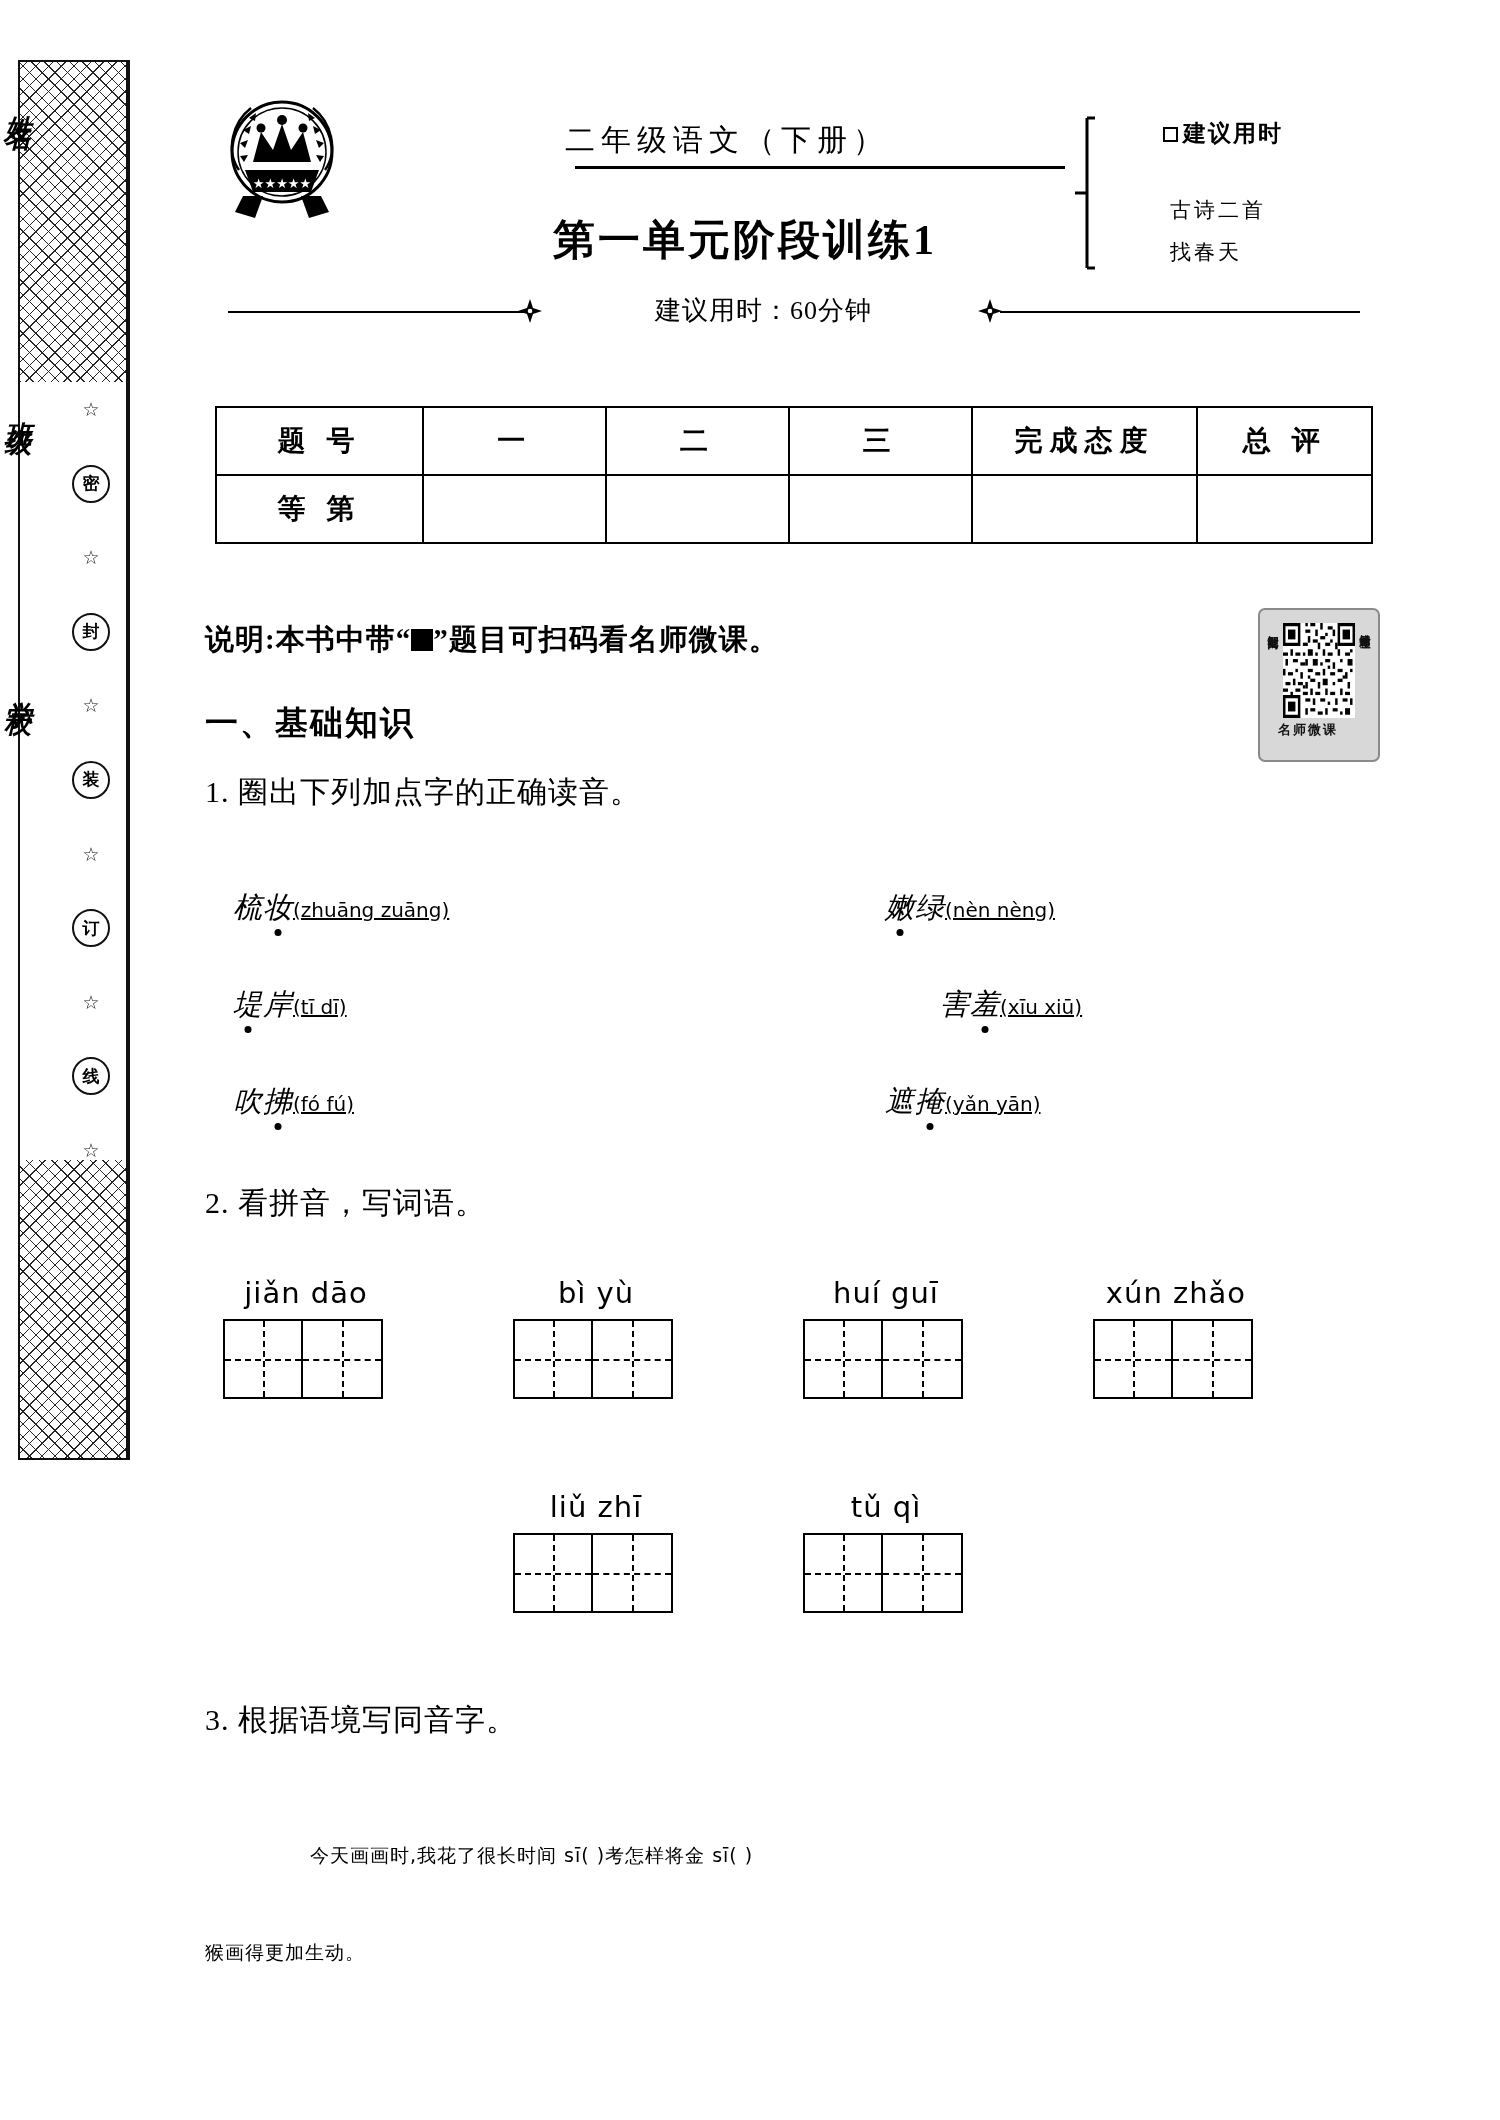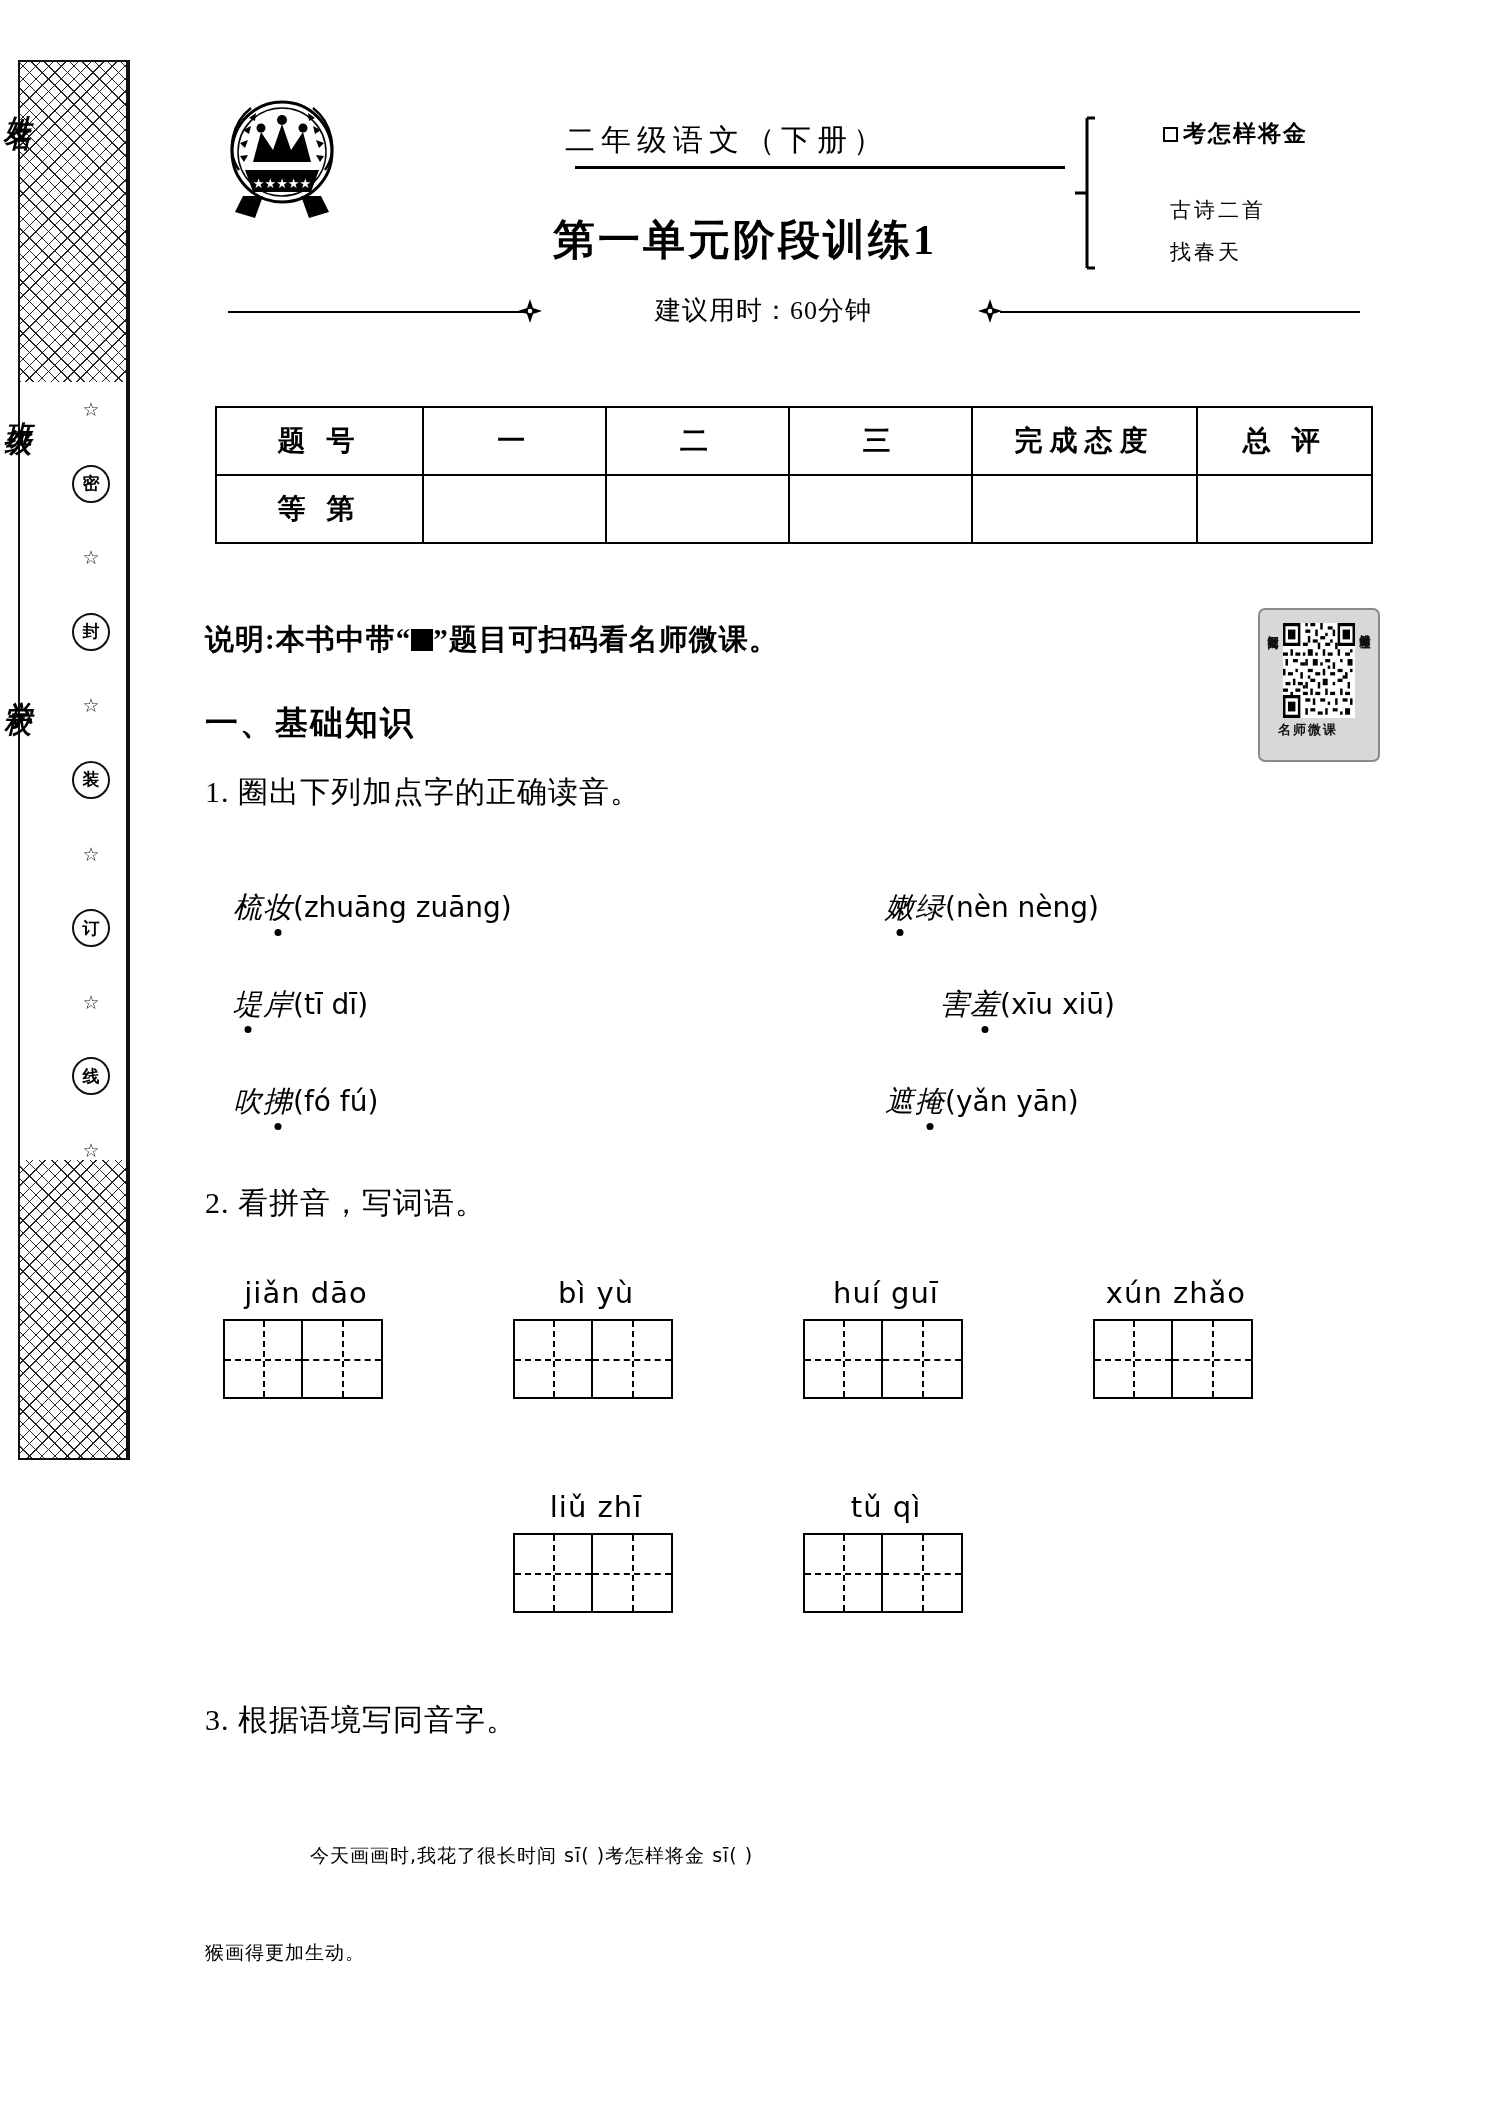--- a/index.html
+++ b/index.html
@@ -125,21 +125,21 @@
   #q2{left:205px;top:1183px;}
   #q3{left:205px;top:1700px;}
 
   .pin-item{position:absolute;font-size:29px;white-space:nowrap;}
   .hanzi{font-family:"Liberation Serif",serif;font-style:italic;letter-spacing:1px;}
   .dotmark{position:relative;}
   .dotmark::after{
     content:"";position:absolute;left:50%;bottom:-13px;transform:translateX(-50%);
     width:7px;height:7px;border-radius:50%;background:#000;
   }
-  .py{font-family:"DejaVu Sans",sans-serif;font-size:28px;}
+  .py{font-family:"DejaVu Sans",sans-serif;font-size:20px;text-decoration:underline;}
 
   
   .grid-group{position:absolute;}
   .grid-py{
     font-family:"DejaVu Sans",sans-serif;font-size:29px;text-align:center;
     width:100%;margin-bottom:9px;letter-spacing:1px;
   }
   .grid-boxes{display:flex;}
   .gbox{
     width:80px;height:80px;border:2px solid #000;box-sizing:border-box;position:relative;
@@ -217,21 +217,21 @@
   </svg>
 
   <div class="subject">二年级语文（下册）</div>
   <div class="subject-rule"></div>
   <div class="main-title">第一单元阶段训练1</div>
 
   <svg class="scope-bracket" viewBox="0 0 20 170" preserveAspectRatio="none">
     <path d="M0 85 H12 M12 10 V160 M12 10 H20 M12 160 H20" stroke="#000" stroke-width="3" fill="none"></path>
   </svg>
   <div class="scope-title">
-    <span class="scope-sq"></span><span>考怎样将金</span>
+    <span class="scope-sq"></span><span>建议用时</span>
   </div>
   <div class="scope-item" id="scope-1">古诗二首</div>
   <div class="scope-item" id="scope-2">找春天</div>
 
   <div class="hdr-line" id="hdr-line-l"></div>
   <div class="hdr-line" id="hdr-line-r"></div>
   <svg class="dia" style="left:518px" viewBox="0 0 24 24">
     <path d="M12 0 L15 9 L24 12 L15 15 L12 24 L9 15 L0 12 L9 9 Z" fill="#000"></path>
     <circle cx="12" cy="12" r="3" fill="#fff" stroke="#000" stroke-width="1.4"></circle>
   </svg>

